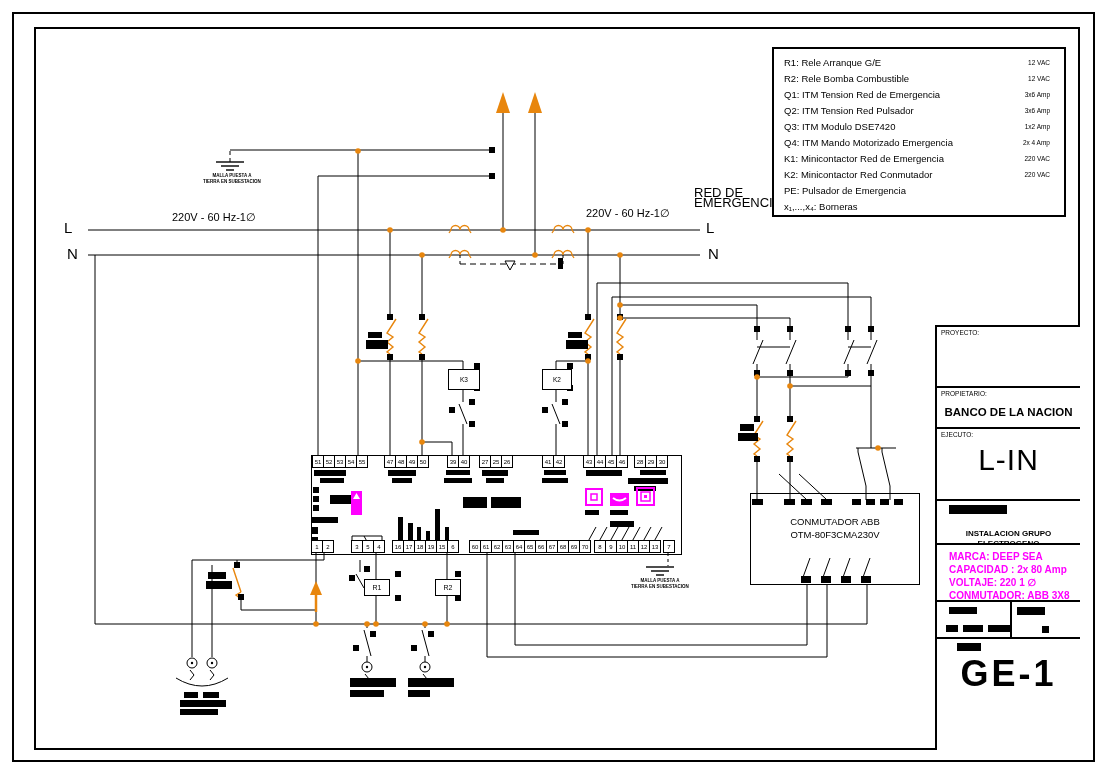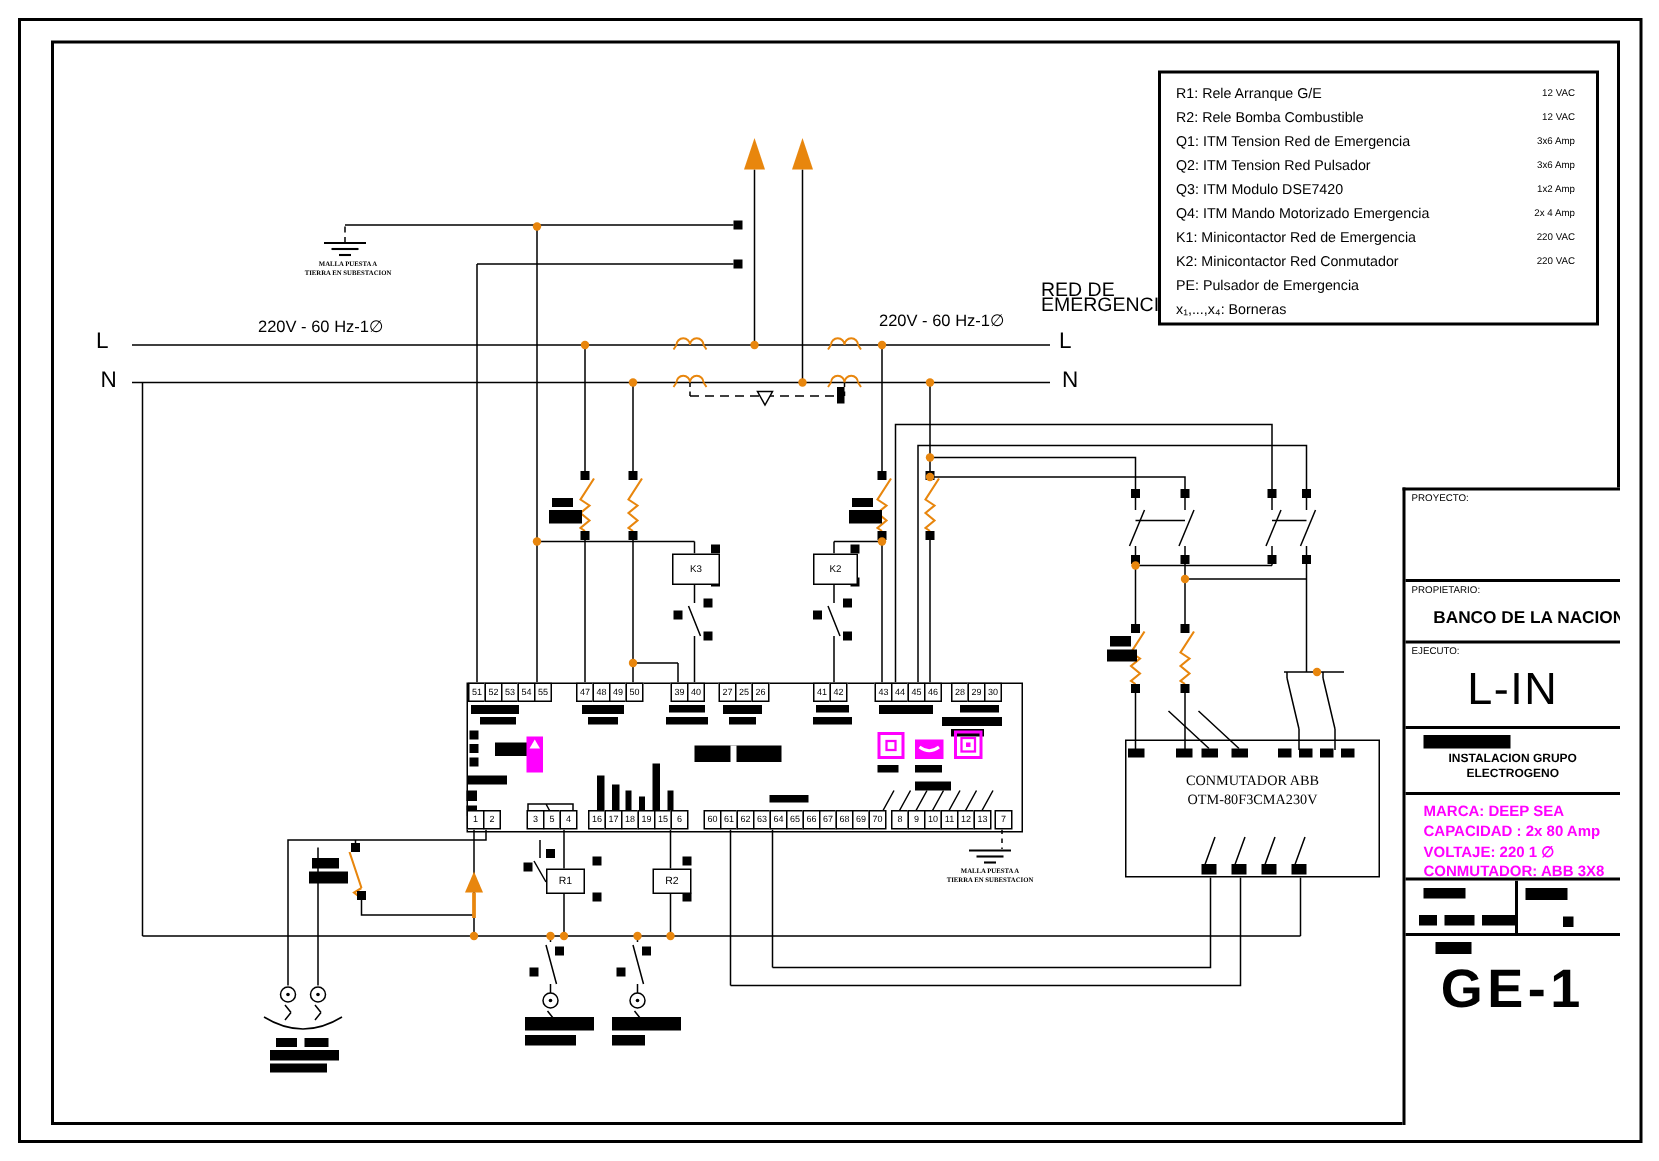--- a/index.html
+++ b/index.html
@@ -3,21 +3,21 @@
 <meta charset="utf-8">
 <style>
   html,body{margin:0;padding:0;background:#fff;}
   #canvas{position:relative;width:1106px;height:774px;background:#fff;overflow:hidden;
           font-family:"Liberation Sans",sans-serif;color:#000;}
   .abs{position:absolute;}
   .frame{position:absolute;border:2px solid #000;}
   svg{position:absolute;left:0;top:0;}
   .lbl{position:absolute;white-space:nowrap;}
   .pre{white-space:pre-line;}
-  .ctr{text-align:center;font-family:Liberation Serif, serif;}
+  .ctr{text-align:center;}
   .devbox{position:absolute;border:1px solid #000;background:#fff;display:flex;
           align-items:center;justify-content:center;font-size:7px;}
   .tgroup{position:absolute;display:flex;}
   .tcell{width:10px;height:11px;border:1px solid #000;margin-left:-1px;background:#fff;
          font-size:6px;display:flex;align-items:center;justify-content:center;overflow:hidden;}
   .tcell:first-child{margin-left:0;}
   .bar{position:absolute;background:#000;}
   
   #legend{position:absolute;left:772px;top:47px;width:294px;height:170px;border:2px solid #000;
           background:#fff;box-sizing:border-box;padding:5px 10px 2px 10px;}
@@ -458,29 +458,29 @@
         <span class="lrate"></span>
       </div>
   </div>
 
   <div id="tblock">
     <div class="trow" style="height:61px;">
       <div class="tlab">PROYECTO:</div>
     </div>
     <div class="trow" style="height:41px;">
       <div class="tlab">PROPIETARIO:</div>
-      <div class="tmain" style="margin-top:18px;font-size:11.5px;padding-left:11px;">BANCO DE LA NACION</div>
-    </div>
-    <div class="trow" style="height:57px;">
+      <div class="tmain" style="margin-top:18px;font-size:11.5px;">BANCO DE LA NACION</div>
+    </div>
+    <div class="trow" style="height:72px;">
       <div class="tlab">EJECUTO:</div>
       <div class="tmain" style="margin-top:14px;font-size:30px;font-weight:normal;letter-spacing:1px;">L-IN</div>
     </div>
     <div class="trow" style="height:44px;">
       <div class="bar" style="left:12px;top:4px;width:58px;height:9px;"></div>
-      <div class="tmain pre" style="margin-top:15px;font-size:8px;line-height:10px;text-align:center;">INSTALACION GRUPO
+      <div class="tmain pre" style="margin-top:28px;font-size:8px;line-height:10px;text-align:center;">INSTALACION GRUPO
 ELECTROGENO</div>
     </div>
     <div class="trow" style="height:57px;padding-top:4px;">
       <div class="mag">MARCA: DEEP SEA</div>
       <div class="mag">CAPACIDAD : 2x 80 Amp</div>
       <div class="mag">VOLTAJE: 220  1 ∅</div>
       <div class="mag">CONMUTADOR: ABB 3X8 Amp</div>
     </div>
     <div class="trow" style="height:37px;">
       <div class="bar" style="left:12px;top:5px;width:28px;height:7px;"></div>

